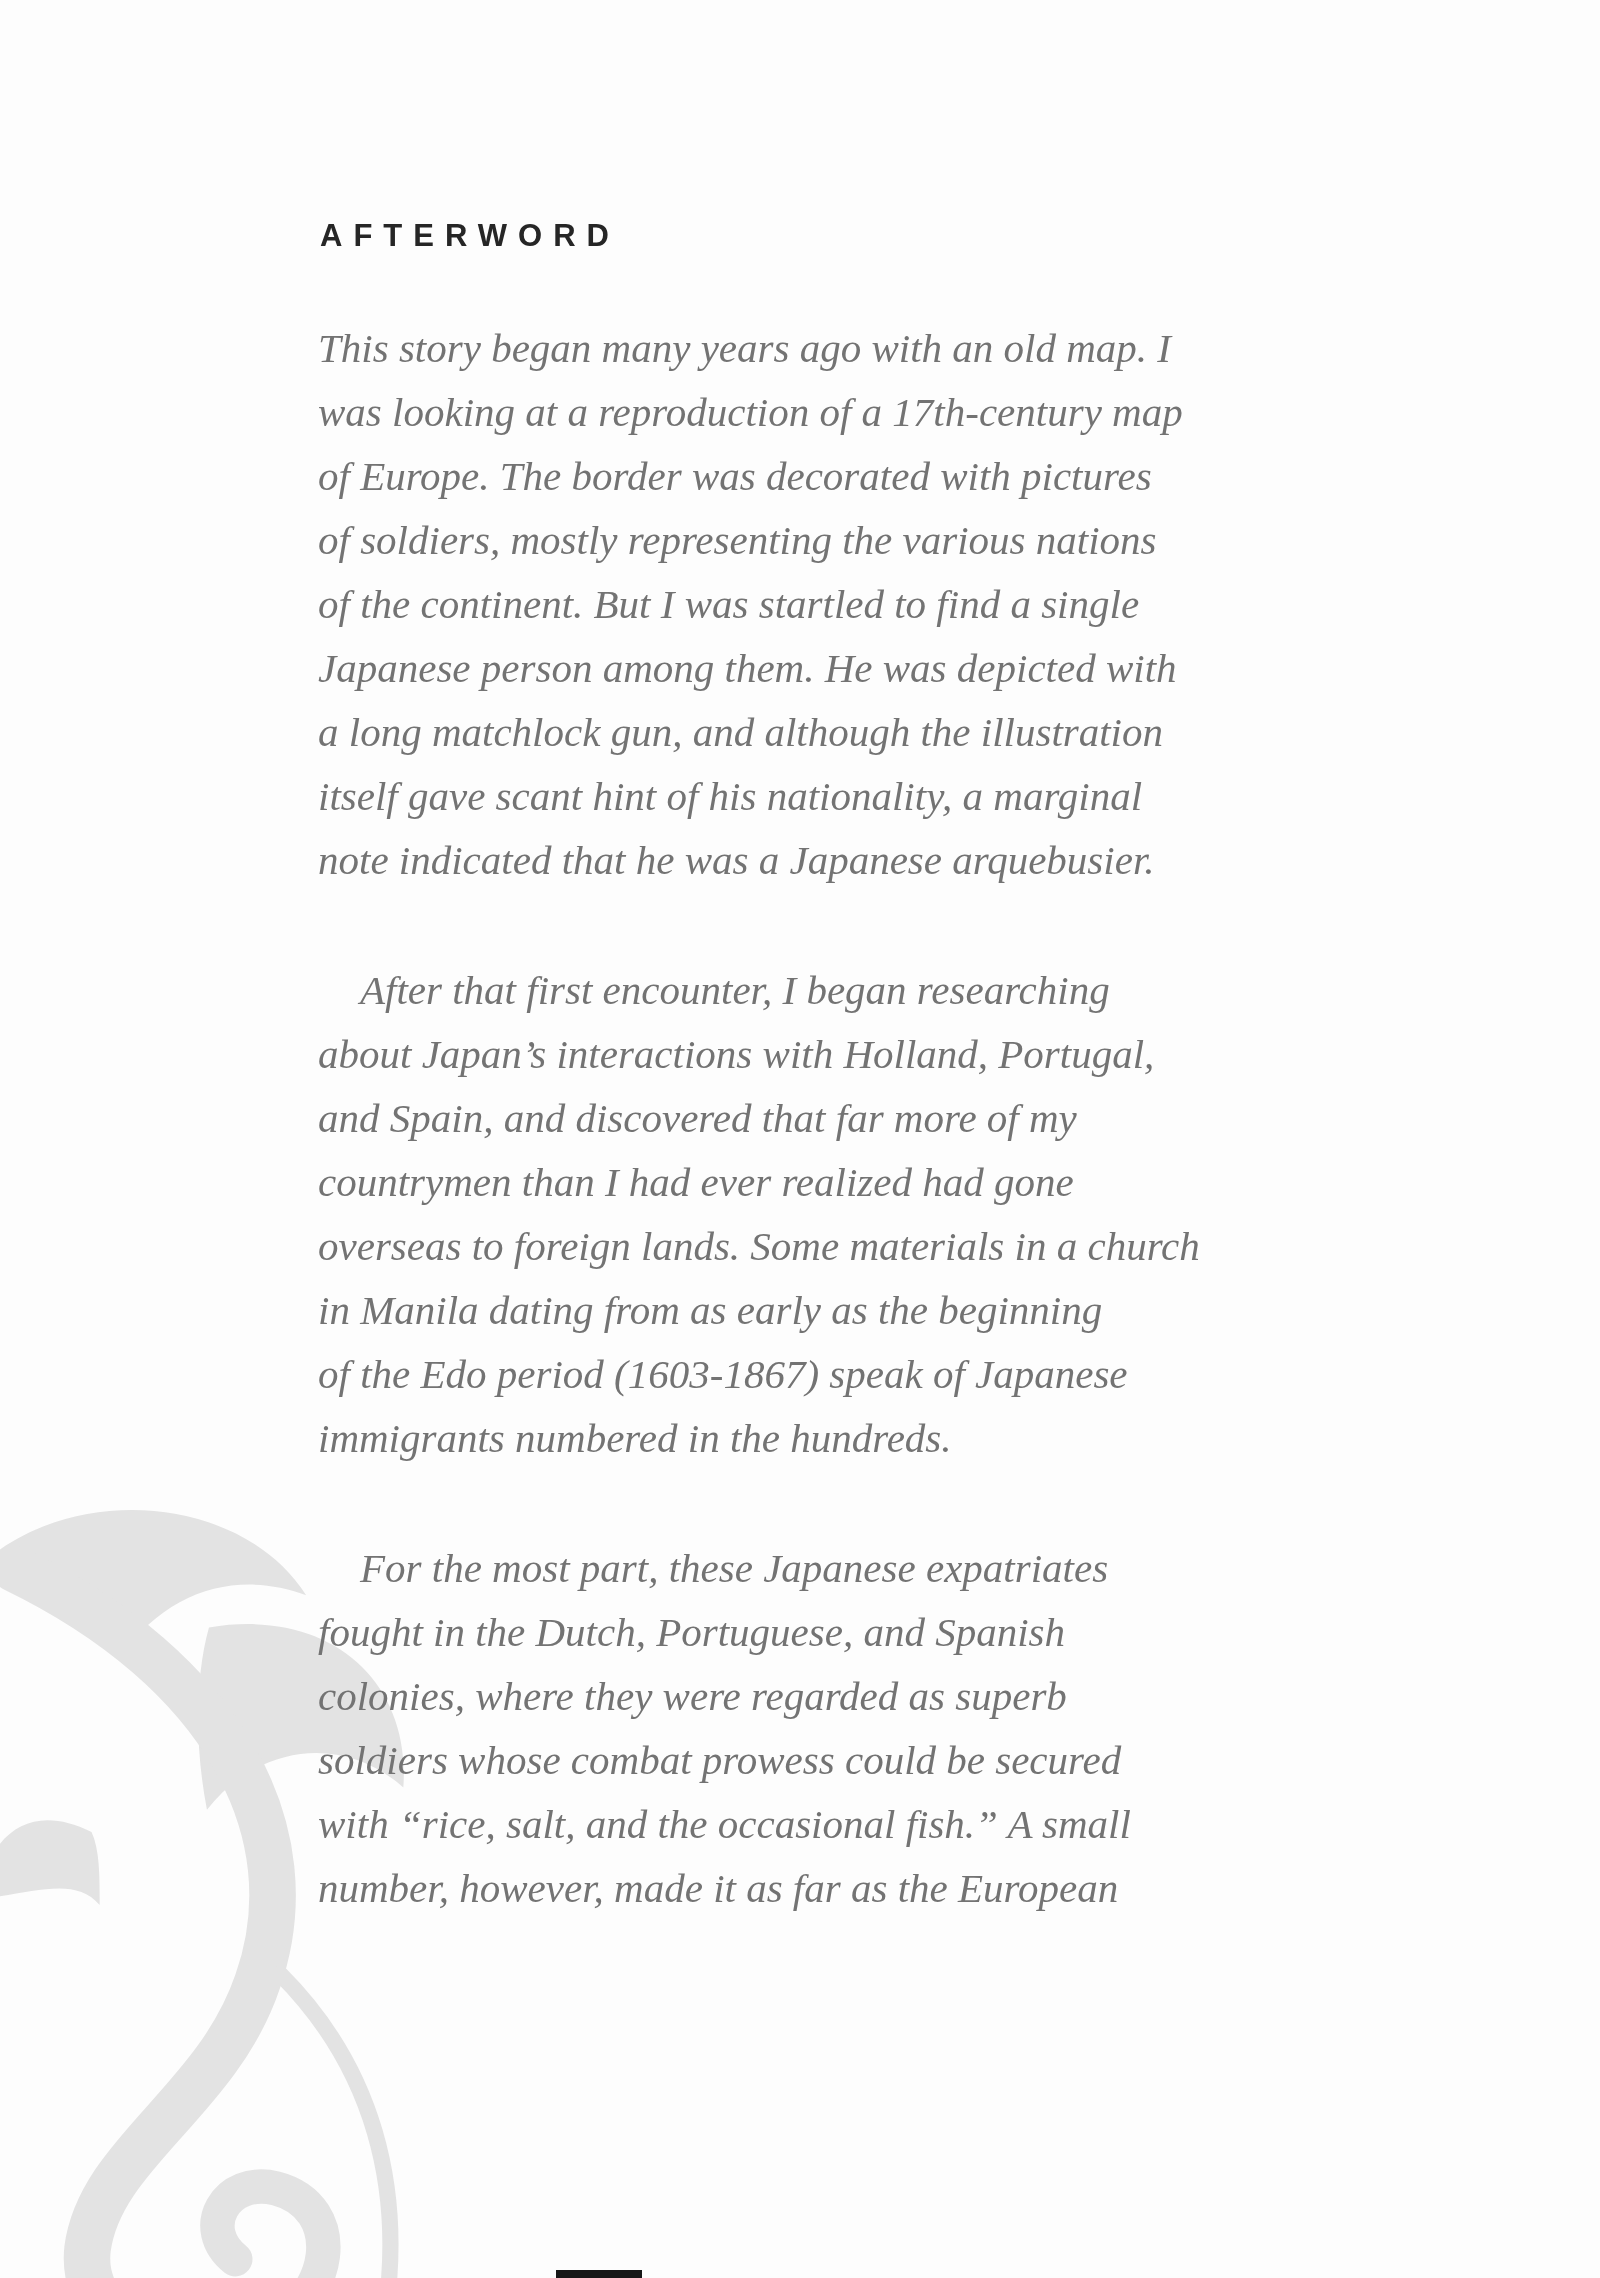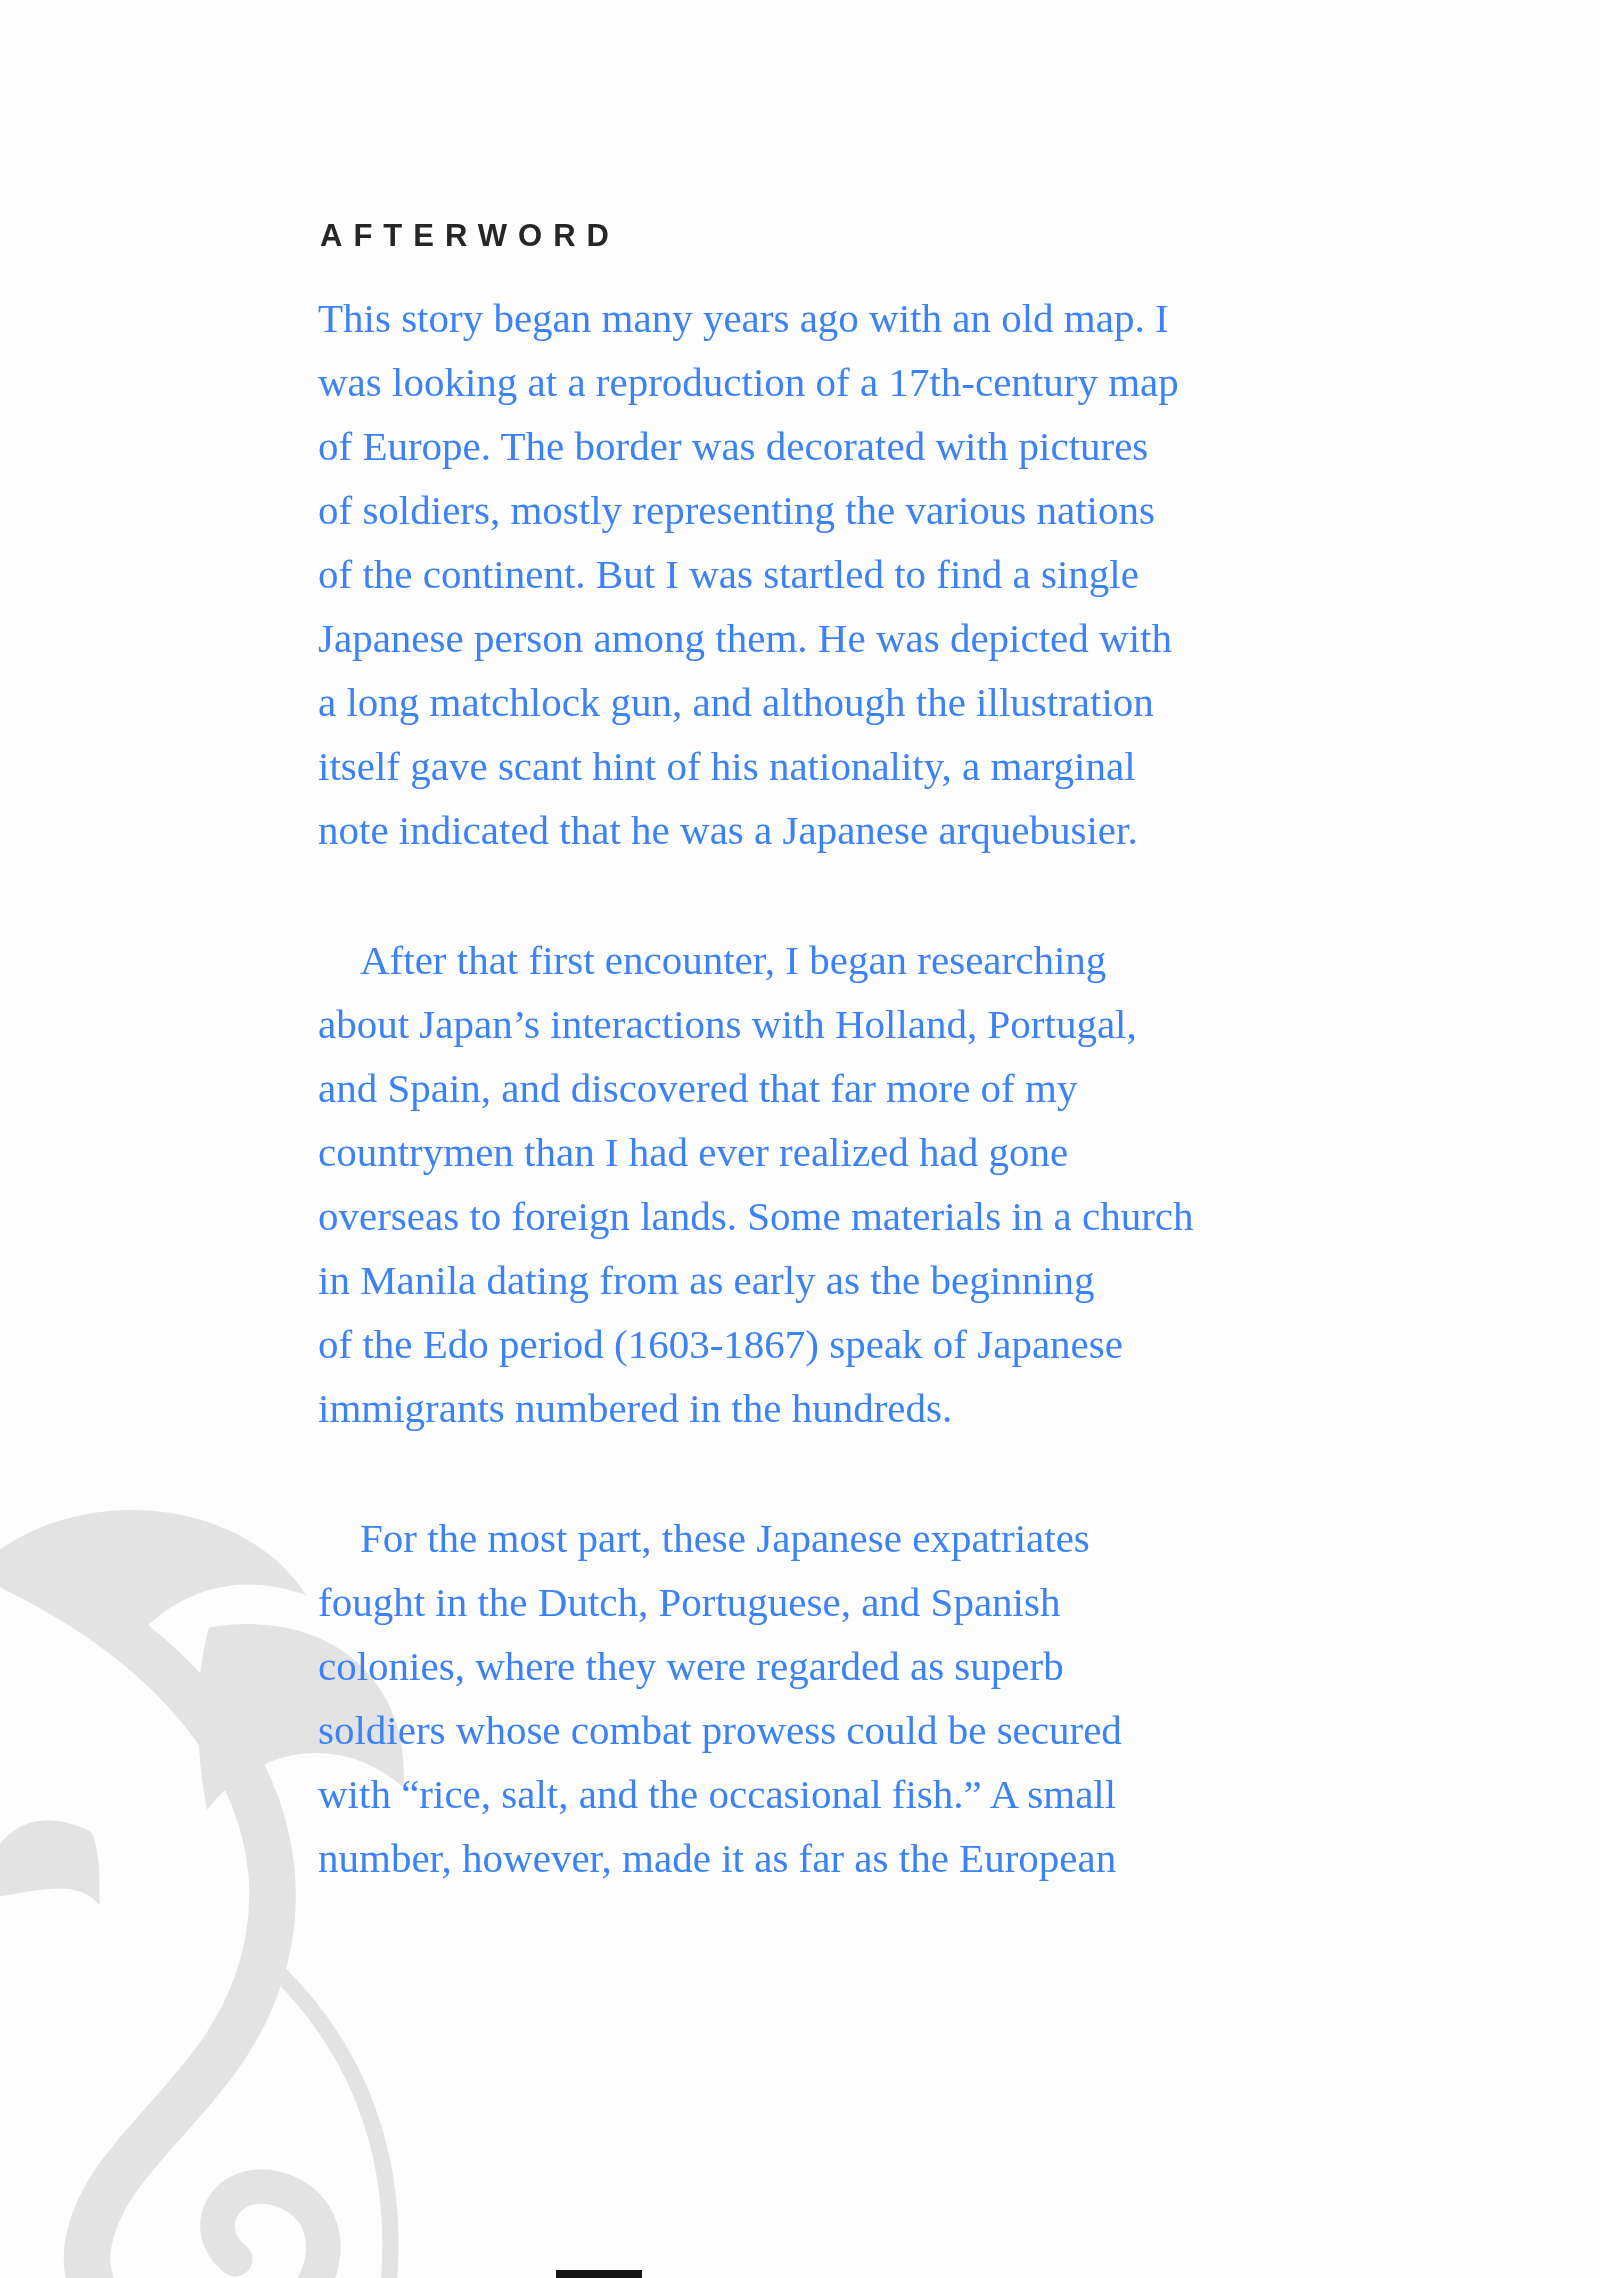--- a/index.html
+++ b/index.html
@@ -31,28 +31,29 @@
     left: 318px;
     top: 218px;
     width: 1180px;
   }
   .title {
     font-family: "Liberation Sans", sans-serif;
     font-size: 31px;
     font-weight: 700;
     letter-spacing: 11px;
     color: #262626;
-    margin: 0 0 32px 2px;
+    margin: 0 0 62px 2px;
   }
   .para {
     font-size: 41px;
     line-height: 64px;
-    color: #3b82f6;
+    color: #737373;
     margin: 0 0 66px 0;
     white-space: pre;
+    font-style: italic;
   }
   .para.indent {
     text-indent: 42px;
   }
   .bottom-mark {
     position: absolute;
     left: 556px;
     bottom: 0;
     width: 86px;
     height: 8px;

